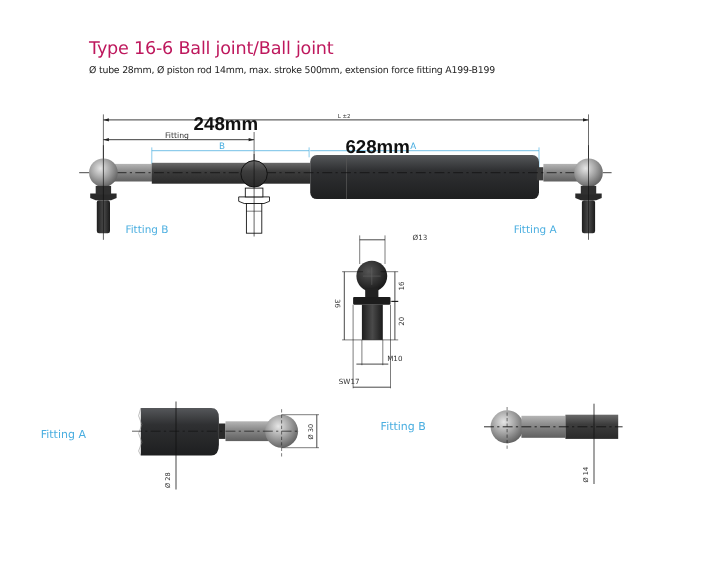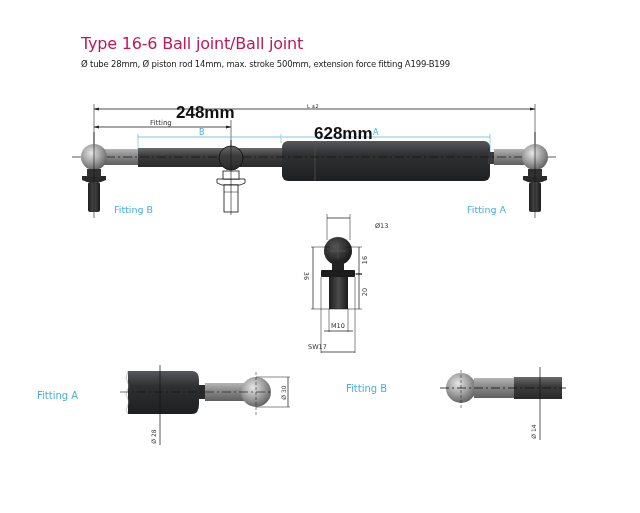--- a/index.html
+++ b/index.html
@@ -180,25 +180,25 @@
 
 <div class="small-txt" style="left:150px; top:119px; font-size:7px;">Fitting</div>
 <div class="dim-big" style="left:176px; top:103px;">248mm</div>
 
 <div class="lbl-blue" style="left:199px; top:128px; font-size:8px;">B</div>
 <div class="lbl-blue" style="left:373px; top:128px; font-size:8px;">A</div>
 
 <div class="lbl-blue" style="left:114px; top:204px;">Fitting B</div>
 <div class="lbl-blue" style="left:467px; top:204px;">Fitting A</div>
 
-<div class="small-txt" style="left:330px; top:222px; font-size:6.5px;padding-left:45px;">Ø13</div>
+<div class="small-txt" style="left:330px; top:212px; font-size:6.5px;padding-left:45px;">Ø13</div>
 <div class="small-txt" style="left:302px; top:272px; font-size:6.5px; transform:rotate(90deg);">36</div>
 <div class="small-txt" style="left:361px; top:256px; font-size:6.5px; transform:rotate(-90deg);">16</div>
 <div class="small-txt" style="left:361px; top:288px; font-size:6.5px; transform:rotate(-90deg);">20</div>
-<div class="small-txt" style="left:331px; top:322px; font-size:6.5px;">M10</div>
+<div class="small-txt" style="left:331px; top:322px; font-size:6.5px;padding-left:21px;">M10</div>
 <div class="small-txt" style="left:308px; top:343px; font-size:6.5px;">SW17</div>
 
 <div class="lbl-blue" style="left:37px; top:390px; font-size:10px;">Fitting A</div>
 <div class="small-txt" style="left:146px; top:433px; font-size:6px; transform:rotate(-90deg);">Ø 28</div>
 <div class="small-txt" style="left:276px; top:389px; font-size:6px; transform:rotate(-90deg);">Ø 30</div>
 
 <div class="lbl-blue" style="left:346px; top:383px; font-size:10px;">Fitting B</div>
 <div class="small-txt" style="left:526px; top:428px; font-size:6px; transform:rotate(-90deg);">Ø 14</div>
 
 </body></html>

